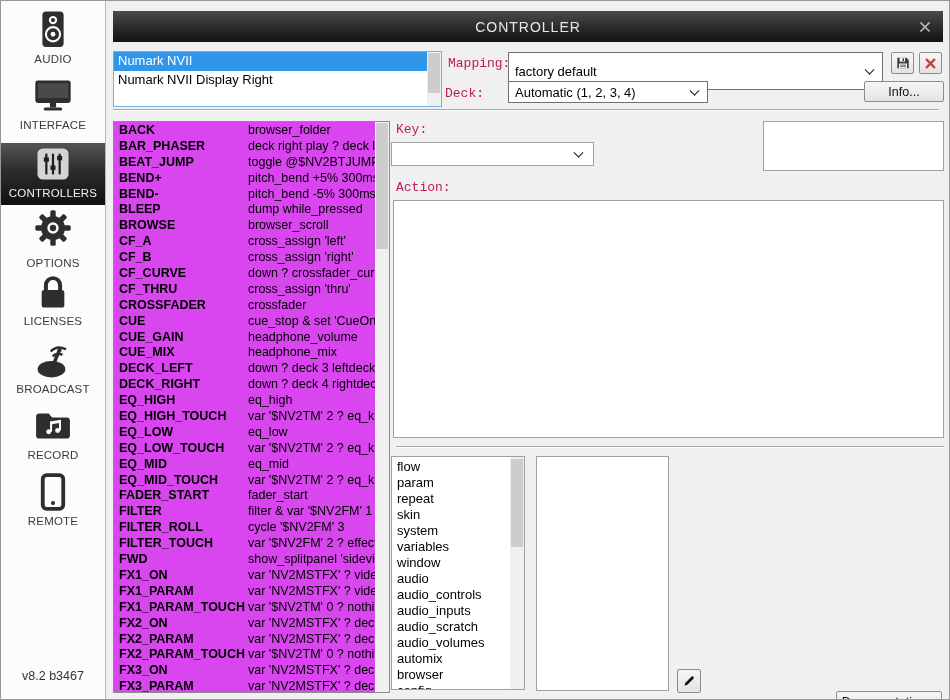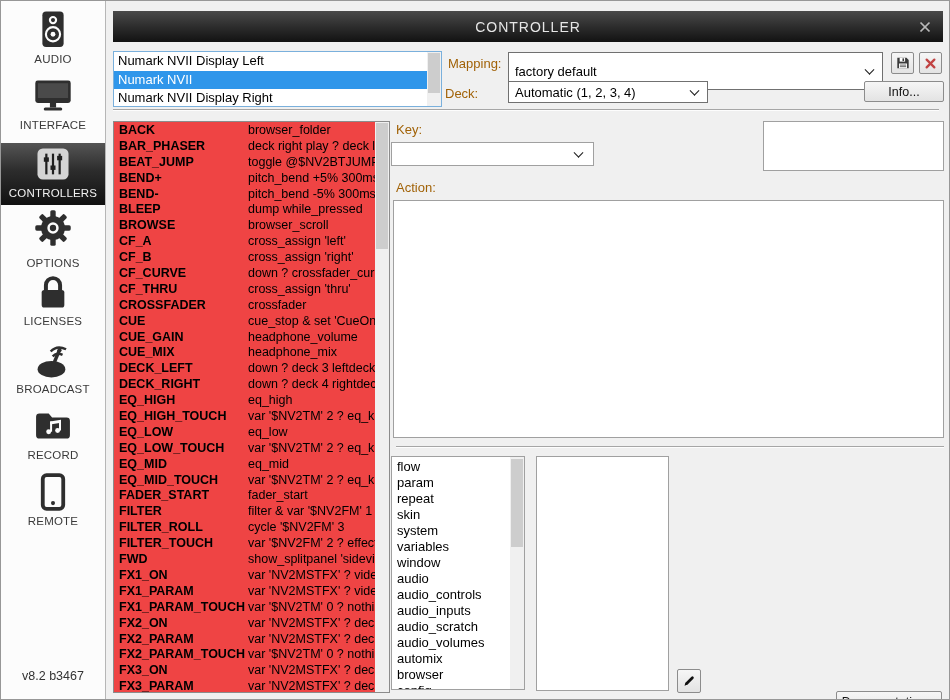--- a/index.html
+++ b/index.html
@@ -58,21 +58,21 @@
   .device-rows { flex:1; overflow:hidden; }
   .device-row {
     height:18.6px; line-height:18.6px; font-size:13px; color:#000;
     padding-left:4px; white-space:nowrap; overflow:hidden; cursor:default;
   }
   .device-row.selected { background:#2f96ea; color:#fff; }
   .vscroll { width:14px; background:#f0f0f0; position:relative; }
   .vscroll .thumb { position:absolute; left:1px; right:1px; background:#cdcdcd; }
 
   
-  .form-label { position:absolute; font-size:13px; color:#a16207; }
+  .form-label { position:absolute; font-size:13px; color:#be185d;font-family:Liberation Mono, monospace; }
   .selectbox {
     position:absolute; background:#fff; border:1px solid #707070;
     font-size:13px; color:#000; display:flex; align-items:center;
     padding-left:6px; cursor:pointer;
   }
   .selectbox .chev {
     position:absolute; right:9px; top:50%; width:7px; height:7px;
     border-right:1.7px solid #1a1a1a; border-bottom:1.7px solid #1a1a1a;
     transform:translateY(-68%) rotate(45deg);
   }
@@ -82,21 +82,21 @@
     display:flex; align-items:center; justify-content:center; cursor:pointer;
   }
   .sep {
     position:absolute; height:2px;
     border-top:1px solid #a6a6a6; border-bottom:1px solid #fdfdfd;
   }
 
   
   .map-list {
     position:absolute; left:112px; top:120px; width:277px; height:572px;
-    background:#ef4444; border:1px solid #8c8c8c; display:flex;
+    background:#d946ef; border:1px solid #8c8c8c; display:flex;
   }
   .map-rows { flex:1; overflow:hidden; padding-top:1px; }
   .krow { display:flex; height:15.9px; line-height:15.9px; font-size:12.5px; cursor:default; }
   .krow .k { width:134px; padding-left:5px; font-weight:bold; color:#000;
              white-space:nowrap; overflow:hidden; flex:none; }
   .krow .a { flex:1; color:#000; white-space:nowrap; overflow:hidden; }
 
   
   .panel-box { position:absolute; background:#fff; border:1px solid #a0a0a0; }
   .keyselect {
@@ -266,21 +266,20 @@
           <g stroke="#b9b9b9" stroke-width="1.7">
             <line x1="1.5" y1="1.5" x2="10.5" y2="10.5"></line>
             <line x1="10.5" y1="1.5" x2="1.5" y2="10.5"></line>
           </g>
         </svg>
     </span>
   </div>
 
   <div class="device-list">
     <div class="device-rows">
-      <div class="device-row">Numark NVII Display Left</div>
       <div class="device-row selected">Numark NVII</div>
       <div class="device-row">Numark NVII Display Right</div>
     </div>
     <div class="vscroll">
       <div class="thumb" style="top:1px; height:40px;"></div>
     </div>
   </div>
 
   <div class="form-label" style="left:447px; top:55px;">Mapping:</div>
   <div class="selectbox" style="left:507px; top:51px; width:375px; height:38px;">

